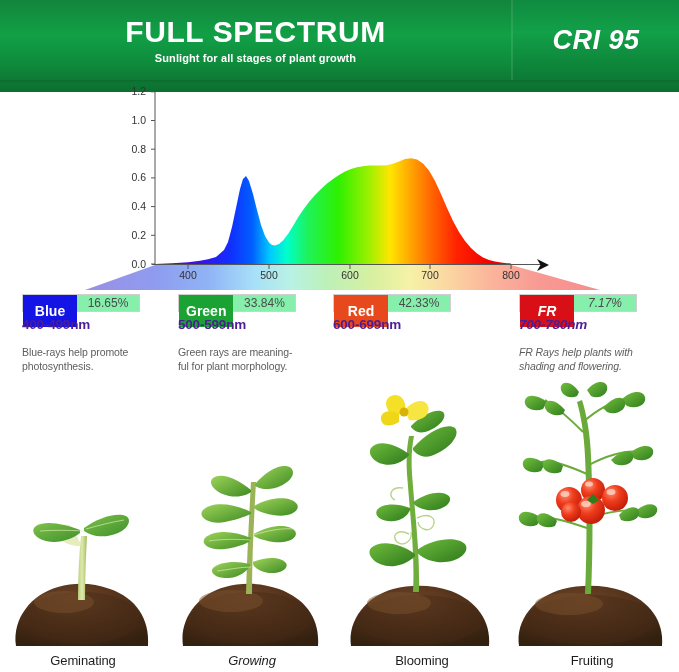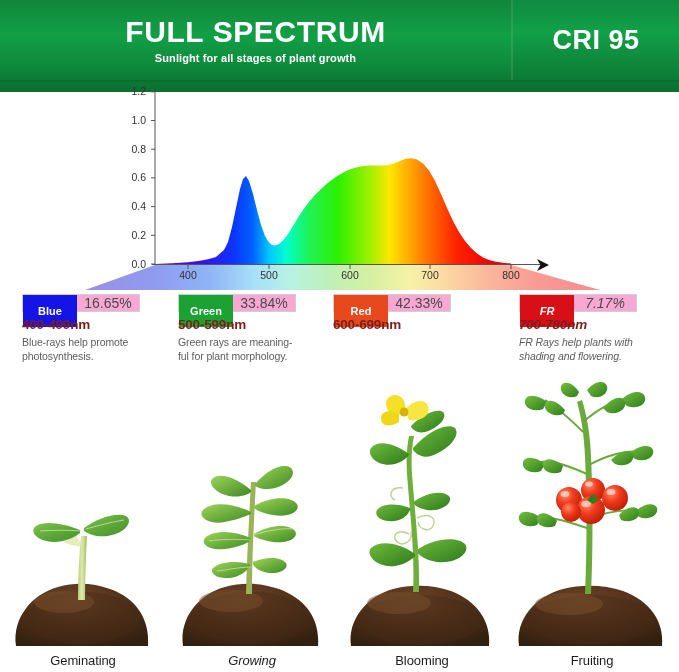--- a/index.html
+++ b/index.html
@@ -22,20 +22,21 @@
     display:flex; flex-direction:column; align-items:center; justify-content:center;
   }
   .header-divider {
     position:absolute; left:511px; top:0; width:2px; height:80px;
     background: rgba(255,255,255,0.10);
   }
   .header-right {
     position:absolute; left:513px; top:0; width:166px; height:80px;
     display:flex; align-items:center; justify-content:center;
     background: linear-gradient(to bottom, #0f8b3f 0%, #12a048 40%, #0c7a35 100%);
+    font-style: italic;
   }
   .h-title {
     color:#ffffff; font-size:30px; font-weight:bold; letter-spacing:0.6px;
     line-height:1; margin-bottom:5px;
   }
   .h-sub { color:#ffffff; font-size:11px; font-weight:bold; letter-spacing:0.1px; }
   .h-cri { color:#ffffff; font-size:27px; font-weight:bold; letter-spacing:0.5px; }
   .header-shadow {
     position:absolute; left:0; top:80px; width:679px; height:3px;
     background: linear-gradient(to bottom, rgba(0,0,0,0.13), rgba(0,0,0,0));
@@ -54,34 +55,34 @@
   }
   .legend-col { position:absolute; top:0; width:160px; }
   .lc0 { left:22px; }  .lc1 { left:178px; }  .lc2 { left:333px; } .lc3 { left:519px; }
   .lc2 { width:176px; } .lc3 { width:150px;font-style:italic; }
 
   .chip-row {
     display:flex; align-items:stretch; height:18px;
     border:1px solid #cfcfcf; background:#fff; width:fit-content;
   }
   .chip-name {
-    color:#ffffff; font-size:11px; font-weight:bold; line-height:16px;
+    color:#ffffff; font-size:14px; font-weight:bold; line-height:16px;
     padding:16px 7px; display:flex; align-items:center; justify-content:center;
     min-width:54px;
   }
   .chip-pct {
-    color:#4a4a4a; font-size:14px; line-height:16px; padding:0 4px;
-    display:flex; align-items:center; justify-content:center; background:#f9a8d4;
+    color:#4a4a4a; font-size:12px; line-height:16px; padding:0 4px;
+    display:flex; align-items:center; justify-content:center; background:#86efac;
     min-width:62px;
   }
   .range {
-    margin-top:5px; font-size:13.5px; color:#7f1d1d; font-weight:bold; letter-spacing:-0.2px;
+    margin-top:5px; font-size:13.5px; color:#4c1d95; font-weight:bold; letter-spacing:-0.2px;
   }
   .desc {
-    margin-top:3px; font-size:10.5px; color:#5d5d5d; line-height:1.35; letter-spacing:-0.1px;
+    margin-top:13px; font-size:10.5px; color:#5d5d5d; line-height:1.35; letter-spacing:-0.1px;
   }
 
   
   .stages { position:absolute; left:0; top:372px; width:653px; height:300px; }
   .stage { position:absolute; bottom:0; width:170px; height:300px; }
   .st0 { left:-2px; }  .st1 { left:167px;font-style:italic; } .st2 { left:337px; } .st3 { left:507px; }
   .stage-label {
     position:absolute; bottom:4px; left:0; width:100%; text-align:center;
     font-size:13px; color:#1d1d1d; letter-spacing:-0.1px;
   }

